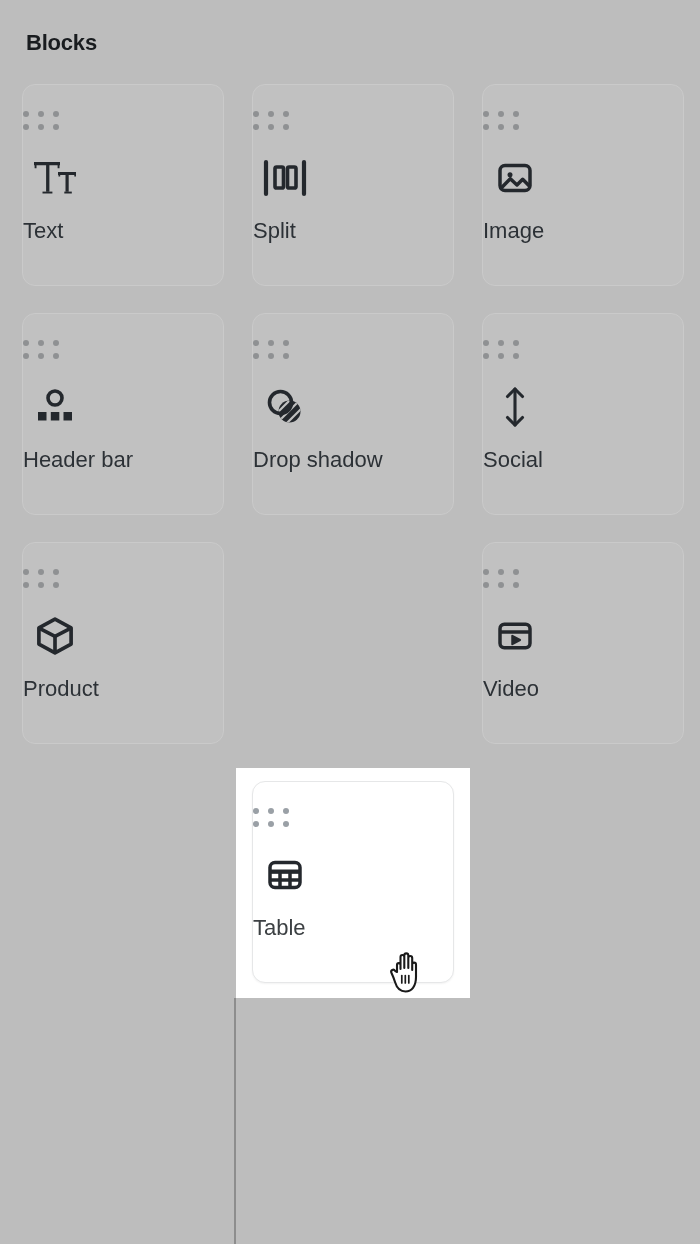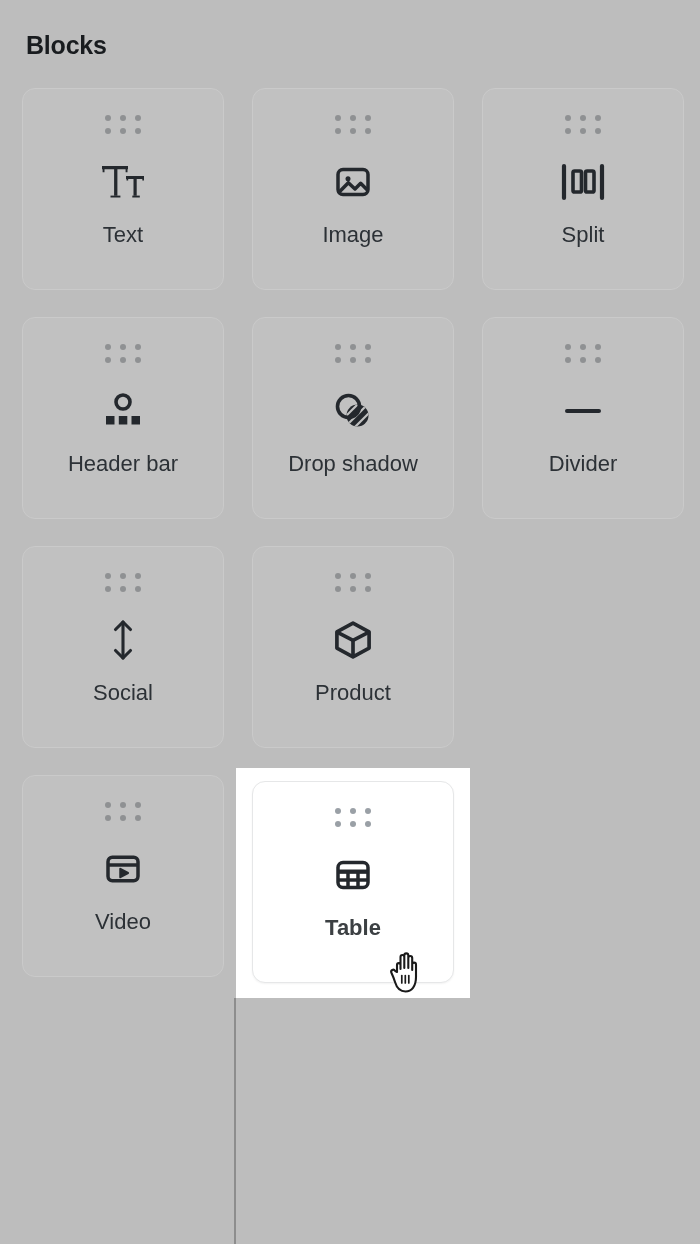--- a/index.html
+++ b/index.html
@@ -18,21 +18,21 @@
   }
 
   
   .panel {
     position: absolute;
     inset: 0;
     padding: 24px 22px 0 22px;
   }
 
   .panel-title {
-    font-size: 25px;
+    font-size: 22px;
     font-weight: bold;
     color: #191c1f;
     letter-spacing: -0.2px;
     margin: 6px 0 0 4px;
     line-height: 1.2;
   }
 
   
   .block-grid {
     margin-top: 28px;
@@ -43,21 +43,21 @@
   }
 
   .block-card {
     width: 202px;
     height: 202px;
     border-radius: 13px;
     background: #c1c1c1;
     border: 1px solid #cacaca;
     display: flex;
     flex-direction: column;
-    align-items: center;
+    align-items: flex-start;
     position: relative;
     cursor: grab;
   }
 
   
   .drag-handle {
     margin-top: 26px;
     display: grid;
     grid-template-columns: repeat(3, 6px);
     grid-template-rows: repeat(2, 6px);
@@ -93,21 +93,20 @@
 
   
   .spotlight {
     position: absolute;
     left: 236px;
     top: 768px;
     width: 234px;
     height: 230px;
     background: #ffffff;
     z-index: 5;
-    font-weight: bold;
   }
   .spotlight .block-card {
     background: #ffffff;
     border: 1px solid #e6e7e8;
     position: absolute;
     left: 16px;
     top: 13px;
     box-shadow: 0 1px 2px rgba(0,0,0,0.05);
   }
   .spotlight .drag-handle i { background: #9aa0a6; }
@@ -167,46 +166,46 @@
       <div class="block-card">
         <div class="drag-handle">
           <i></i>
           <i></i>
           <i></i>
           <i></i>
           <i></i>
           <i></i>
         </div>
         <div class="block-icon">
-          <svg width="44" height="40" viewBox="0 0 24 24" fill="none" stroke="currentColor" stroke-width="2.1" stroke-linecap="round" stroke-linejoin="round">
-      <rect x="3" y="4.5" width="18" height="15" rx="3"></rect>
-      <circle cx="9" cy="10" r="1.5" fill="currentColor" stroke="none"></circle>
-      <path d="M3.6 18.2 L9.2 12.4 L13.2 16.2 L16.6 12.8 L20.6 16.8"></path>
-    </svg>
-        </div>
-        <div class="block-label">Image</div>
-      </div>
-      <div class="block-card">
-        <div class="drag-handle">
-          <i></i>
-          <i></i>
-          <i></i>
-          <i></i>
-          <i></i>
-          <i></i>
-        </div>
-        <div class="block-icon">
           <svg width="46" height="42" viewBox="0 0 46 42" fill="none" stroke="currentColor">
       <path d="M4 5 V37" stroke-width="4.2" stroke-linecap="round"></path>
       <path d="M42 5 V37" stroke-width="4.2" stroke-linecap="round"></path>
       <rect x="13" y="10" width="8.5" height="21" rx="1.6" stroke-width="3.6"></rect>
       <rect x="25.5" y="10" width="8.5" height="21" rx="1.6" stroke-width="3.6"></rect>
     </svg>
         </div>
         <div class="block-label">Split</div>
+      </div>
+      <div class="block-card">
+        <div class="drag-handle">
+          <i></i>
+          <i></i>
+          <i></i>
+          <i></i>
+          <i></i>
+          <i></i>
+        </div>
+        <div class="block-icon">
+          <svg width="44" height="40" viewBox="0 0 24 24" fill="none" stroke="currentColor" stroke-width="2.1" stroke-linecap="round" stroke-linejoin="round">
+      <rect x="3" y="4.5" width="18" height="15" rx="3"></rect>
+      <circle cx="9" cy="10" r="1.5" fill="currentColor" stroke="none"></circle>
+      <path d="M3.6 18.2 L9.2 12.4 L13.2 16.2 L16.6 12.8 L20.6 16.8"></path>
+    </svg>
+        </div>
+        <div class="block-label">Image</div>
       </div>
       <div class="block-card">
         <div class="drag-handle">
           <i></i>
           <i></i>
           <i></i>
           <i></i>
           <i></i>
           <i></i>
         </div>
@@ -251,36 +250,20 @@
       <div class="block-card">
         <div class="drag-handle">
           <i></i>
           <i></i>
           <i></i>
           <i></i>
           <i></i>
           <i></i>
         </div>
         <div class="block-icon">
-          <svg width="46" height="20" viewBox="0 0 46 20" fill="none" stroke="currentColor">
-      <path d="M7 10 H39" stroke-width="4" stroke-linecap="round"></path>
-    </svg>
-        </div>
-        <div class="block-label">Divider</div>
-      </div>
-      <div class="block-card">
-        <div class="drag-handle">
-          <i></i>
-          <i></i>
-          <i></i>
-          <i></i>
-          <i></i>
-          <i></i>
-        </div>
-        <div class="block-icon">
           <svg width="34" height="44" viewBox="0 0 34 44" fill="none" stroke="currentColor" stroke-width="3.1" stroke-linecap="round" stroke-linejoin="round">
       <path d="M17 4 V40"></path>
       <path d="M9.5 11.5 L17 4 L24.5 11.5"></path>
       <path d="M9.5 32.5 L17 40 L24.5 32.5"></path>
     </svg>
         </div>
         <div class="block-label">Social</div>
       </div>
       <div class="block-card">
         <div class="drag-handle">

